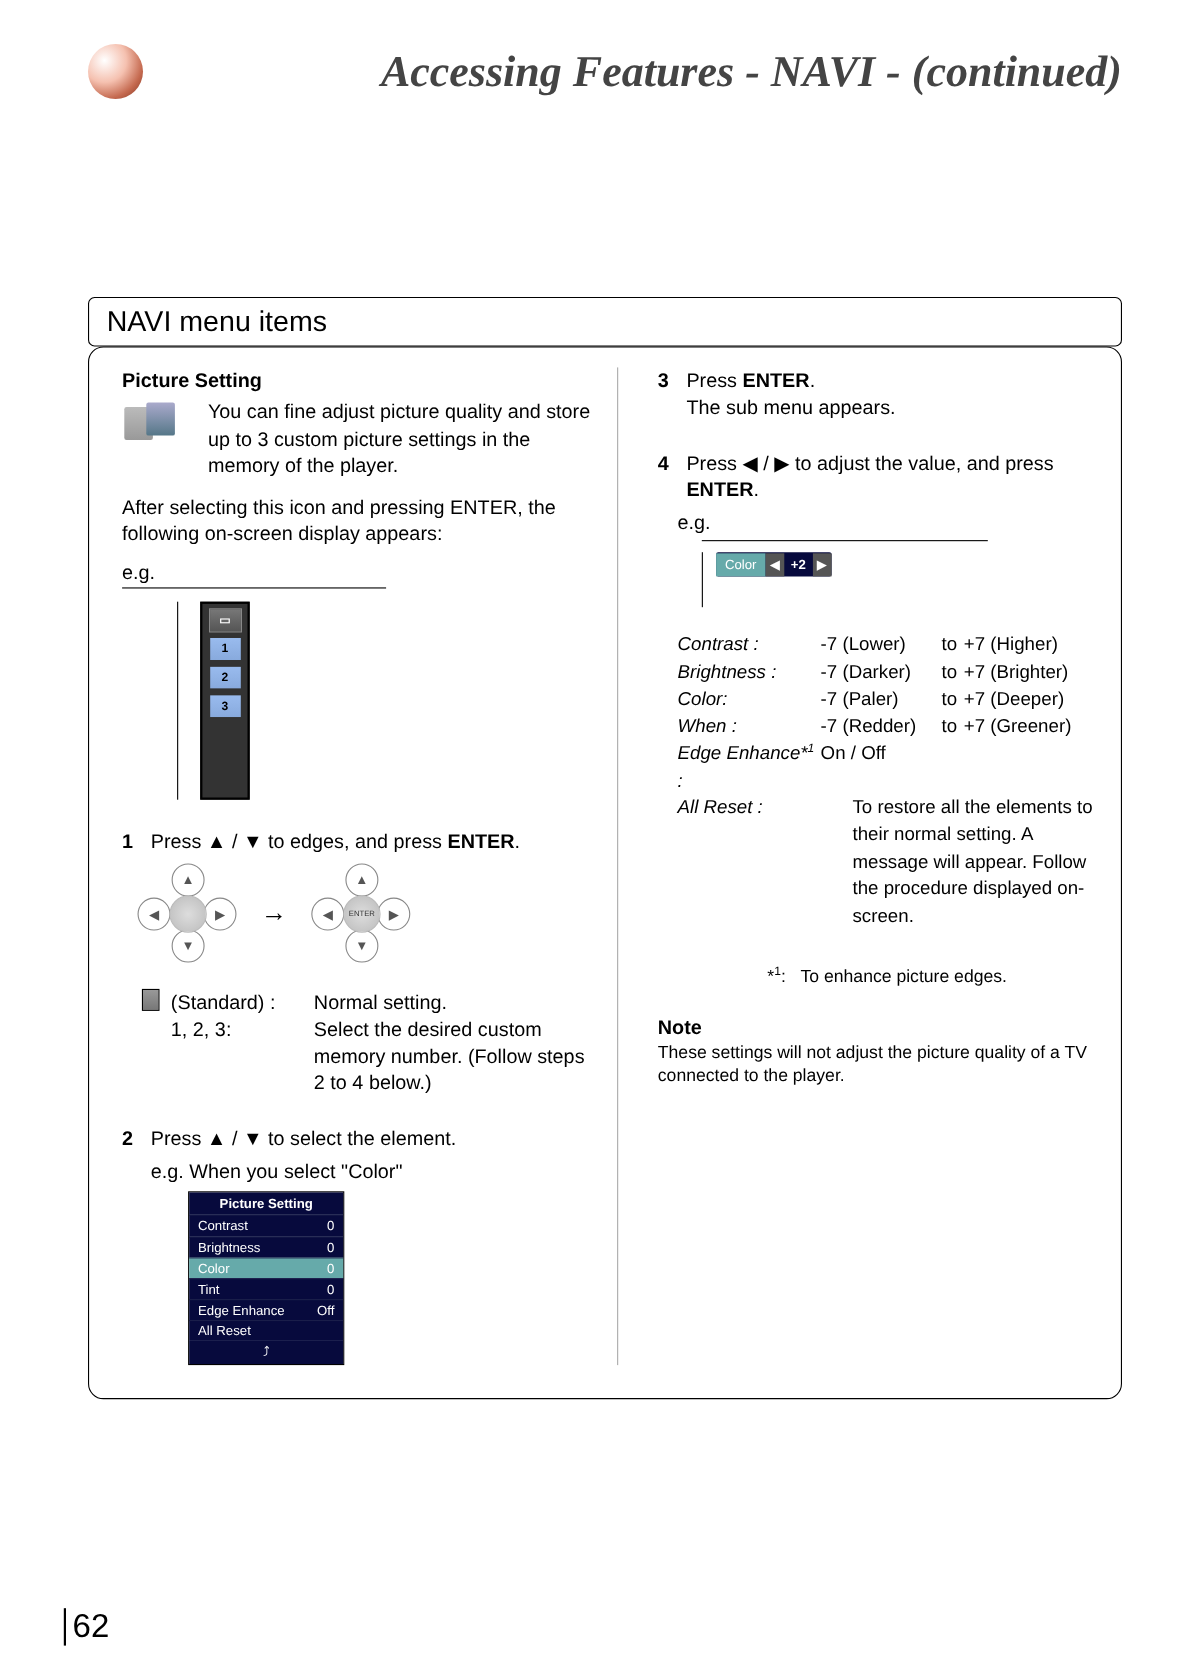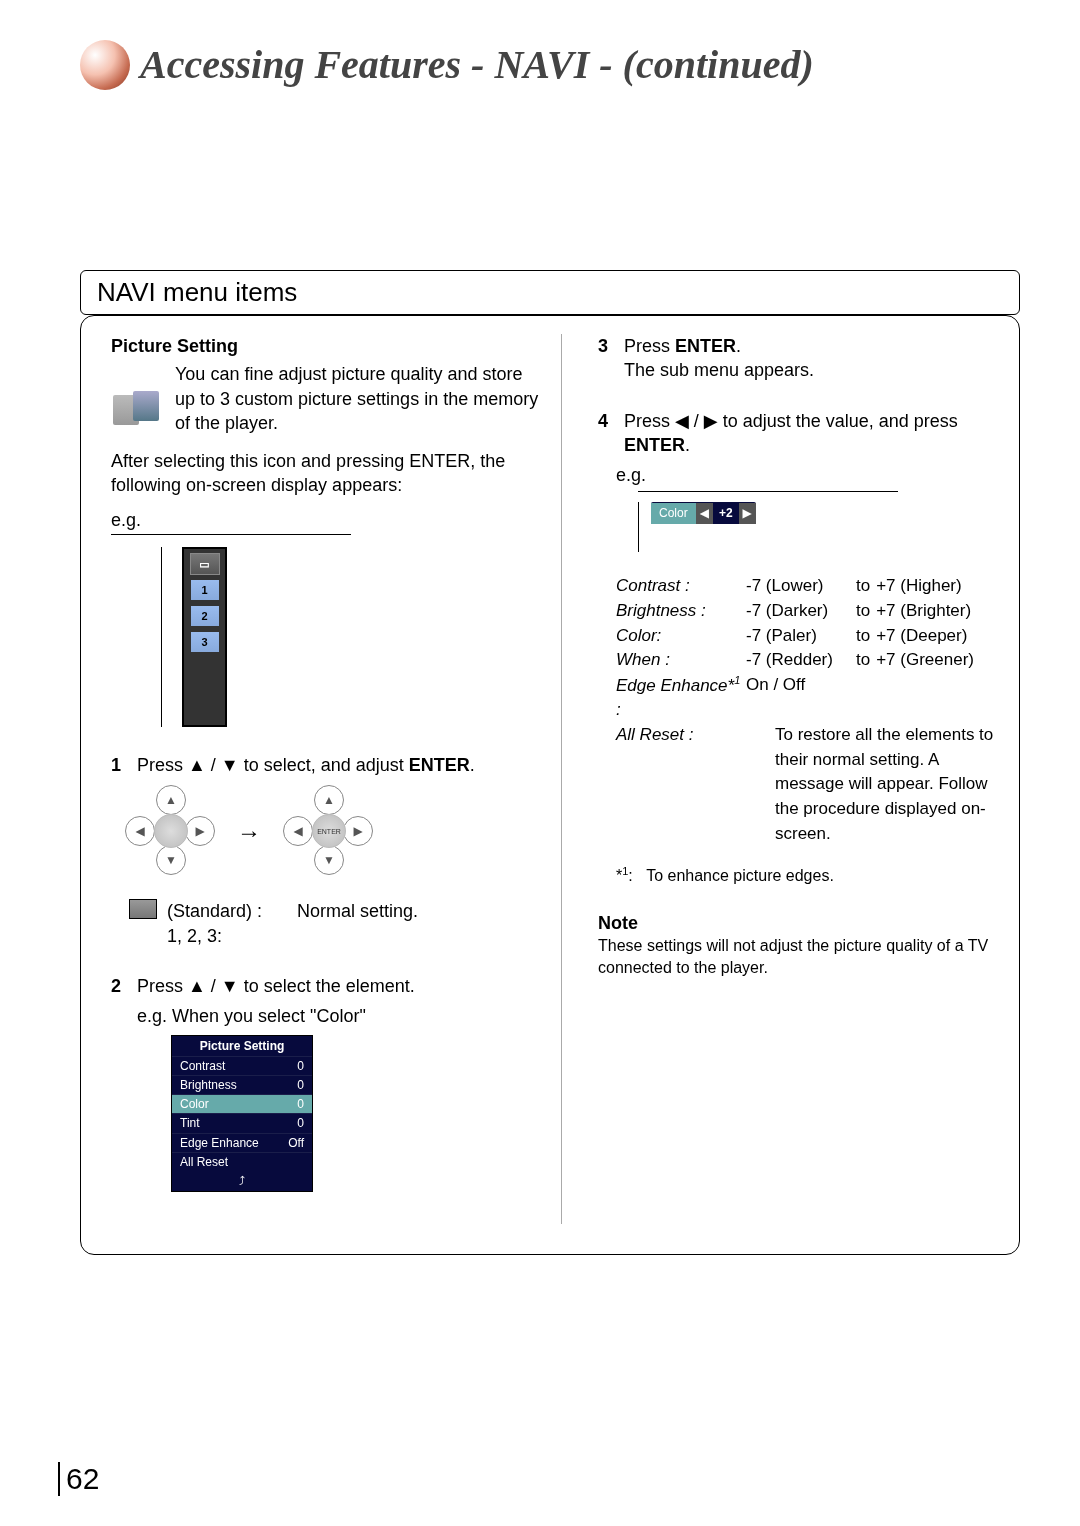--- a/index.html
+++ b/index.html
@@ -20,20 +20,21 @@
   .topline {
     font-weight: bold;
     font-size: 18px;
     margin-bottom: 18px;
   }
   .title-row {
     display: flex;
     align-items: center;
     gap: 10px;
     margin-bottom: 50px;
+    justify-content: space-between;
   }
   .sphere {
     width: 50px;
     height: 50px;
     border-radius: 50%;
     background: radial-gradient(circle at 30% 30%, #fff, #f5c1b0 40%, #c56a50 70%, #7a2e1a);
     flex: 0 0 auto;
   }
   .title-text {
     font-family: "Times New Roman", Times, serif;
@@ -61,21 +62,21 @@
     gap: 30px;
     min-height: 890px;
   }
   .col {
     flex: 1;
     font-size: 18px;
     line-height: 1.35;
   }
   .col-left { border-right: 0.5px solid #aaa; padding-right: 20px; flex: 0 0 430px; }
   .ps-title { font-weight: bold; }
-  .ps-row { display: flex; gap: 10px; margin-top: 4px; align-items: flex-end; }
+  .ps-row { display: flex; gap: 24px; margin-top: 4px; }
   .ps-icon {
     width: 54px; height: 48px; flex: 0 0 auto;
     position: relative;
   }
   .ps-icon .mon {
     position: absolute; width: 26px; height: 30px; background: linear-gradient(#bbb,#999);
     border-radius: 2px;
   }
   .ps-icon .m1 { left: 2px; top: 8px; }
   .ps-icon .m2 { left: 22px; top: 4px; background: linear-gradient(#aac,#578); }
@@ -147,21 +148,21 @@
     display:flex; align-items:center; font-size:12px; color:#fff;
     background:#070a3d; height:22px; border-radius:2px;
   }
   .color-pill .lab { background:#6aa; padding:2px 8px; color:#fff;}
   .color-pill .arrw { background:#555; padding:2px 4px;}
   .color-pill .val { padding:2px 6px; font-weight:bold;}
   .range-table { margin-top: 22px; margin-left: 18px; font-size:17px; line-height:1.45;}
   .range-table .row { display:flex; }
   .range-table .lab { width: 130px; flex:0 0 auto;font-style:italic;}
   .range-table .a { width: 110px; flex:0 0 auto;}
-  .footnote { margin-top: 18px; margin-left: 18px; font-size: 16px;}
+  .footnote { margin-top: 30px; margin-left: 18px; font-size: 16px; text-align: center;}
   .sup { font-size: 11px; vertical-align: super; }
   .note-h { font-weight: bold; margin-top: 24px;}
   .note-body { font-size: 16px; line-height:1.35;}
   .page-num {
     position: absolute;
     left: 58px;
     bottom: 30px;
     font-weight: normal;
     font-size: 30px;
     border-left: 2px solid #000;
@@ -207,21 +208,21 @@
           <div class="cell mon-cell">▭</div>
           <div class="cell num">1</div>
           <div class="cell num">2</div>
           <div class="cell num">3</div>
         </div>
       </div>
 
       <div class="step">
         <div class="step-n">1</div>
         <div>
-          <span>Press </span><span>▲ / ▼</span><span> to select, and adjust </span><span class="bold">ENTER</span><span>.</span>
+          <span>Press </span><span>▲ / ▼</span><span> to edges, and press </span><span class="bold">ENTER</span><span>.</span>
         </div>
       </div>
 
       <div class="remote-row">
         <div class="dpad">
           <div class="arm up">▲</div>
           <div class="arm down">▼</div>
           <div class="arm left">◀</div>
           <div class="arm right">▶</div>
           <div class="center"></div>
@@ -235,20 +236,21 @@
           <div class="center">ENTER</div>
         </div>
       </div>
 
       <div class="std-row">
         <div class="mini-mon"></div>
         <div class="std-grid">
           <div>(Standard) :</div>
           <div>Normal setting.</div>
           <div>1, 2, 3:</div>
+          <div>Select the desired custom memory number. (Follow steps 2 to 4 below.)</div>
         </div>
       </div>
 
       <div class="step">
         <div class="step-n">2</div>
         <div>
           <div>
             <span>Press </span><span>▲ / ▼</span><span> to select the element.</span>
           </div>
           <div style="margin-top:6px;">e.g. When you select "Color"</div>

